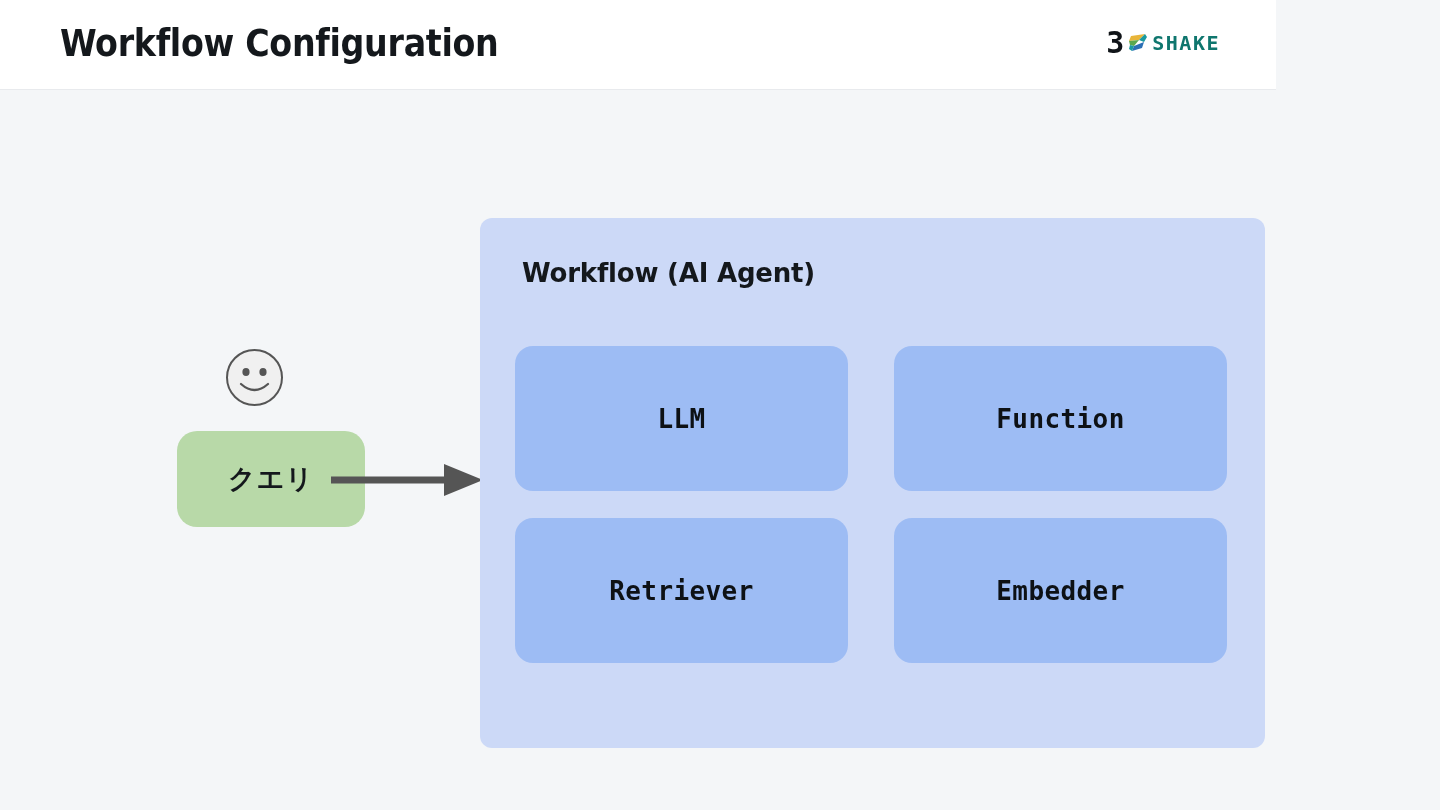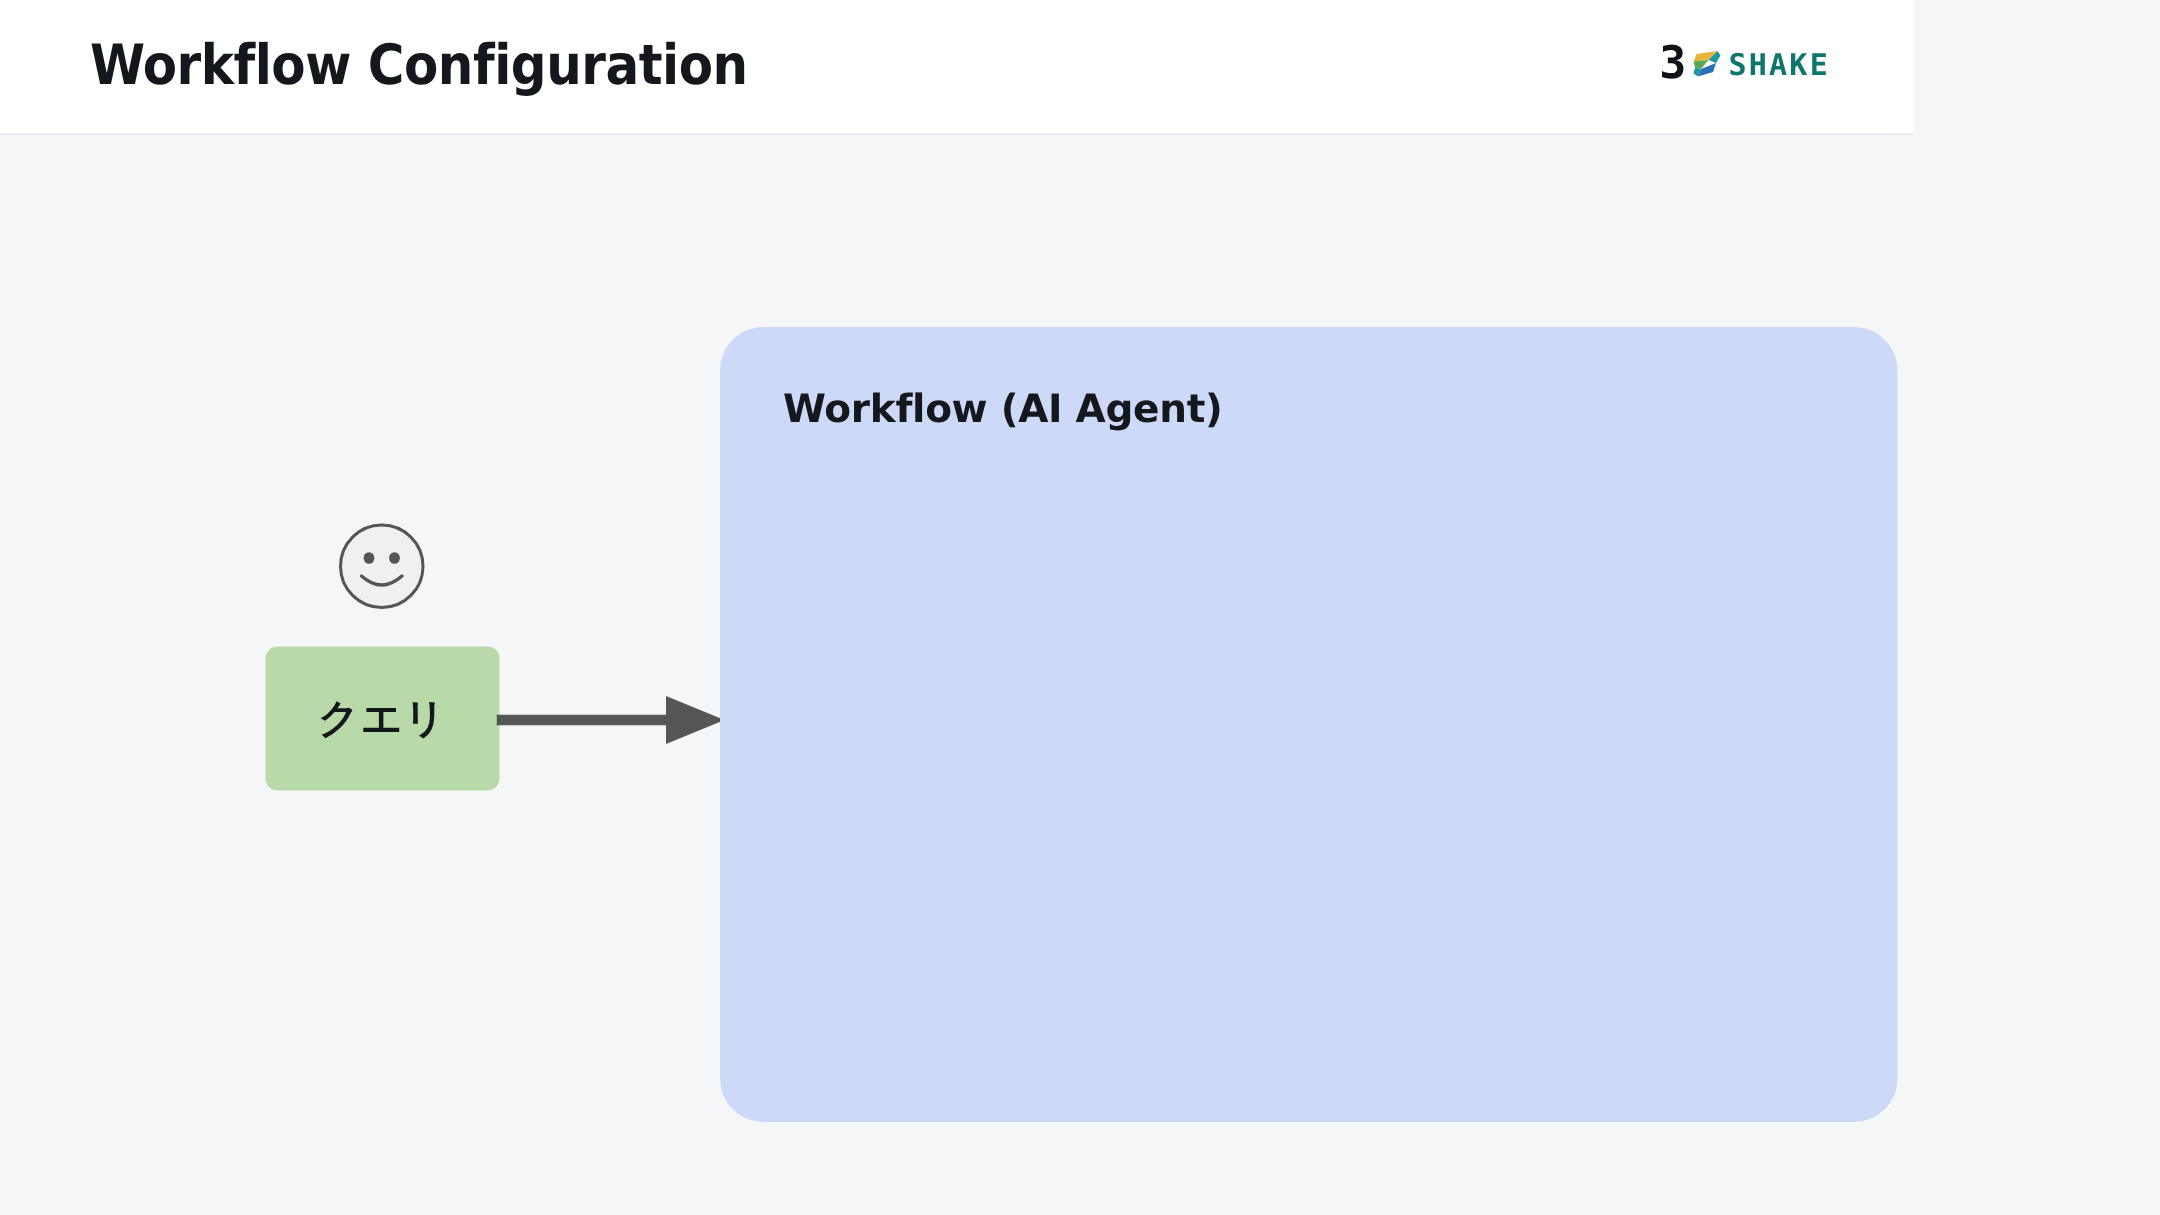--- a/index.html
+++ b/index.html
@@ -90,21 +90,21 @@
   }
 
   
   .workflow-box {
     position: absolute;
     left: 480px;
     top: 128px;
     width: 785px;
     height: 530px;
     background: #ccd9f7;
-    border-radius: 29px;
+    border-radius: 12px;
     box-sizing: border-box;
   }
   .workflow-label {
     position: absolute;
     left: 42px;
     top: 40px;
     font-family: "DejaVu Sans", "Liberation Sans", sans-serif;
     font-size: 26px;
     font-weight: 700;
     color: #14181c;
@@ -148,24 +148,24 @@
     top: 258px;
     width: 59px;
     height: 59px;
   }
 
   
   .query-box {
     position: absolute;
     left: 177px;
     top: 341px;
-    width: 156px;
+    width: 188px;
     height: 96px;
     background: #b8d9a8;
-    border-radius: 8px;
+    border-radius: 20px;
     display: flex;
     align-items: center;
     justify-content: center;
   }
   .query-label {
     font-family: "DejaVu Sans", "Liberation Sans", sans-serif;
     font-size: 27px;
     font-weight: 700;
     color: #14181c;
     letter-spacing: 1px;
@@ -224,16 +224,30 @@
     <div class="arrow">
       <svg width="156" height="44" viewBox="0 0 156 44" xmlns="http://www.w3.org/2000/svg">
         <rect x="0" y="18.5" width="120" height="7" fill="#555555"></rect>
         <polygon points="113,6 152,22 113,38" fill="#555555"></polygon>
       </svg>
     </div>
 
     <div class="workflow-box">
       <div class="workflow-label">Workflow (AI Agent)</div>
 
+      <div class="components">
+        <div class="component">
+          <span class="component-label">LLM</span>
+        </div>
+        <div class="component">
+          <span class="component-label">Function</span>
+        </div>
+        <div class="component">
+          <span class="component-label">Retriever</span>
+        </div>
+        <div class="component">
+          <span class="component-label">Embedder</span>
+        </div>
+      </div>
     </div>
 
   </div>
 </div>
 
 </body></html>

